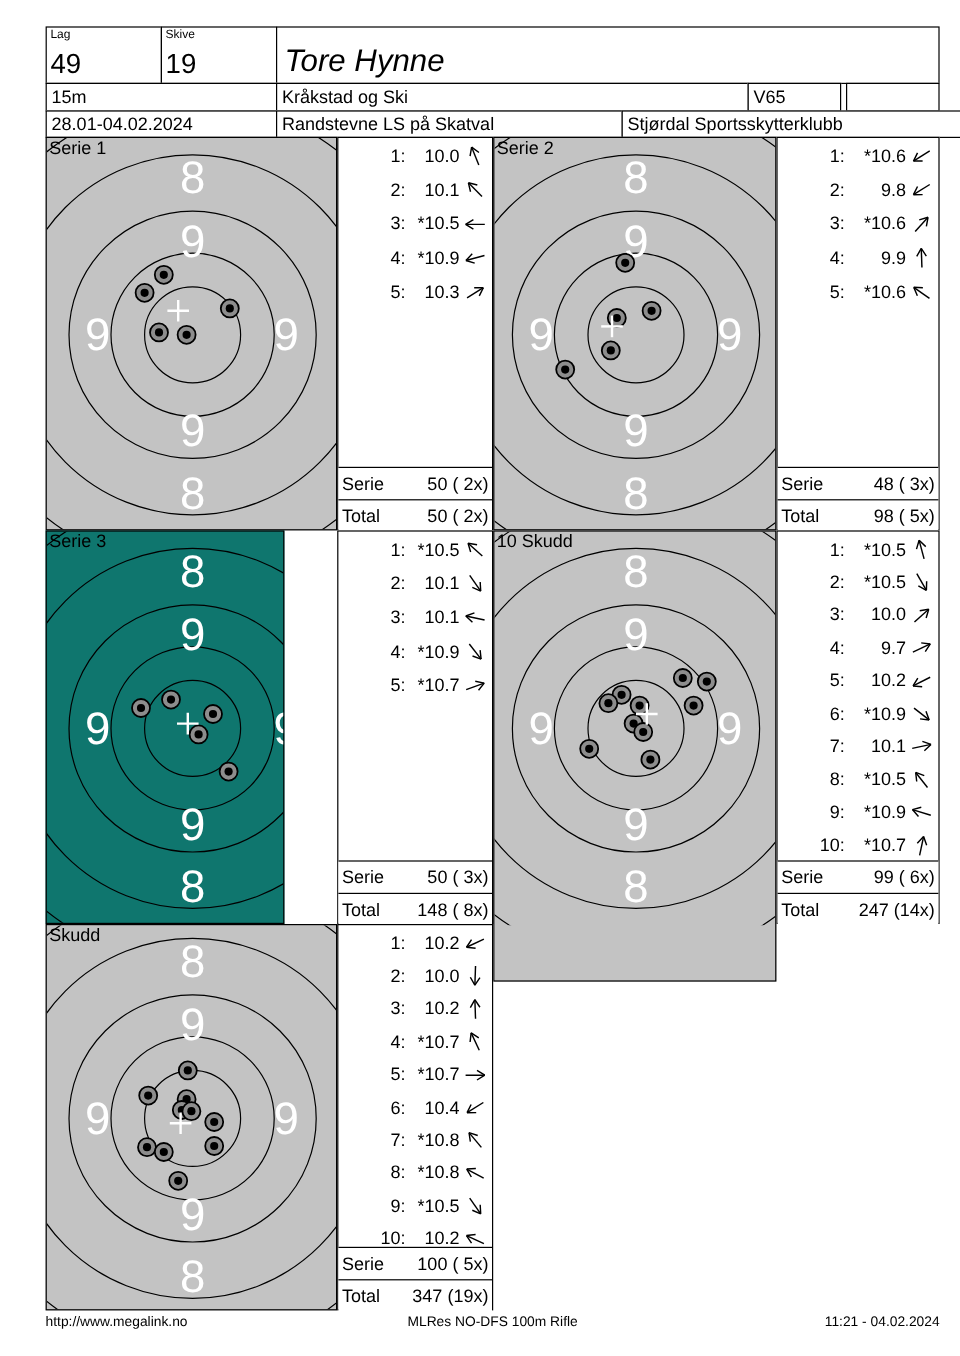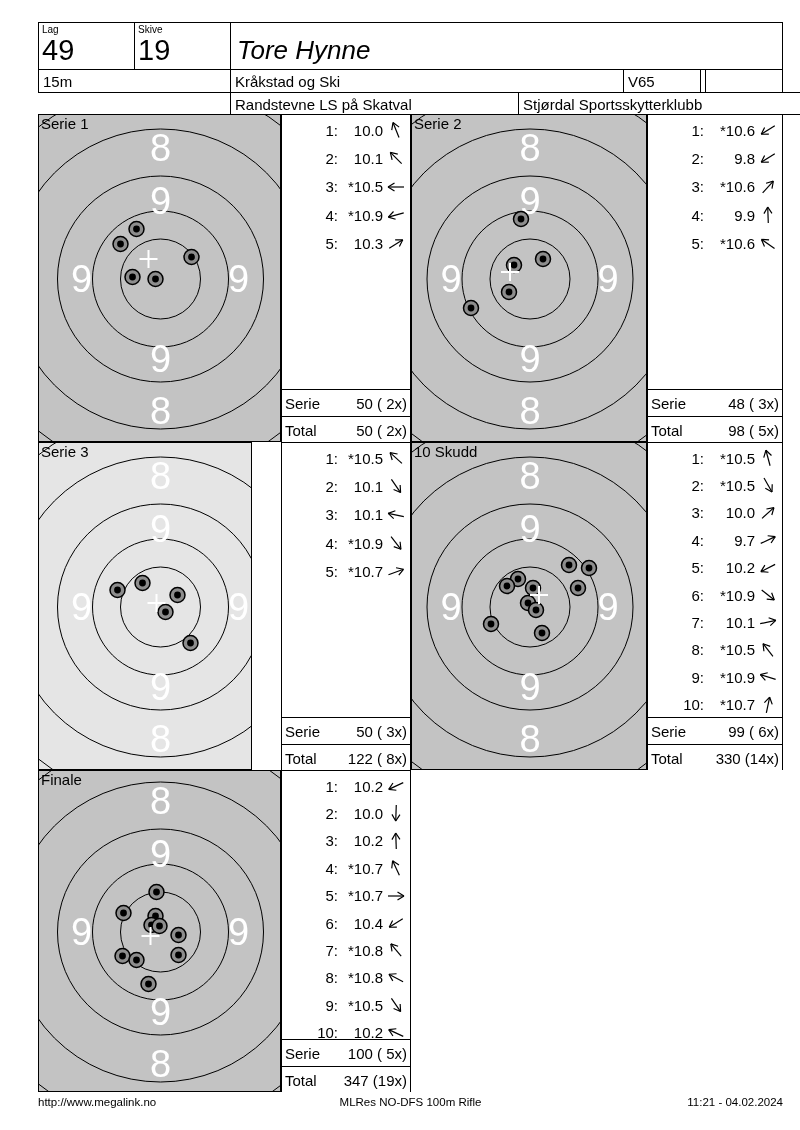--- a/index.html
+++ b/index.html
@@ -1,20 +1,20 @@
 <!DOCTYPE html>
 <html><head>
 <meta charset="utf-8">
 <style>
   html,body{margin:0;padding:0;background:#fff;}
   #page{position:relative;width:800px;height:1130px;background:#ffffff;
         font-family:"Liberation Sans",sans-serif;color:#000;overflow:hidden;}
   .cell{position:absolute;border:1px solid #000;box-sizing:border-box;background:#fff;}
   .hcell-label{position:absolute;top:1px;left:3px;font-size:10px;}
-  .hcell-value{position:absolute;bottom:2px;left:3px;font-size:29px;}
+  .hcell-value{position:absolute;bottom:2px;left:3px;font-size:23px;}
   .name-value{position:absolute;bottom:3px;left:6px;font-size:26px;font-style:italic;}
   .midtext{position:absolute;left:4px;top:50%;transform:translateY(-50%);font-size:15px;white-space:nowrap;}
   .target-cell{position:absolute;box-sizing:border-box;border:1px solid #000;overflow:hidden;}
   .target-title{position:absolute;top:0px;left:2px;font-size:15px;color:#000;z-index:3;}
   .list-cell{position:absolute;box-sizing:border-box;border:1px solid #000;background:#fff;}
   .shot-row{position:absolute;left:0;width:100%;height:22px;display:flex;align-items:center;font-size:15px;}
   .sn{flex:0 0 56px;text-align:right;}
   .sv{flex:1 1 auto;text-align:right;padding-right:3px;}
   .sa{flex:0 0 24px;height:18px;position:relative;}
   .sa svg{position:absolute;top:0;left:0;}
@@ -48,20 +48,23 @@
     <span class="midtext">15m</span>
   </div>
   <div class="cell" style="left:230px;top:69px;width:394px;height:24px;">
     <span class="midtext">Kråkstad og Ski</span>
   </div>
   <div class="cell" style="left:623px;top:69px;width:78px;height:24px;">
     <span class="midtext">V65</span>
   </div>
   <div class="cell" style="left:705px;top:69px;width:78px;height:24px;"></div>
 
+  <div class="cell" style="left:38px;top:92px;width:193px;height:23px;">
+    <span class="midtext">28.01-04.02.2024</span>
+  </div>
   <div class="cell" style="left:230px;top:92px;width:289px;height:23px;">
     <span class="midtext">Randstevne LS på Skatval</span>
   </div>
   <div class="cell" style="left:518px;top:92px;width:296px;height:23px;">
     <span class="midtext">Stjørdal Sportsskytterklubb</span>
   </div>
 
   <div id="panels">
       <div class="target-cell" style="left: 38px; top: 114px; width: 243px; height: 328px; background: rgb(195, 195, 195);"><span class="target-title">Serie 1</span><svg width="243" height="328">
           <circle cx="121.5" cy="164" r="40" fill="none" stroke="#000000" stroke-width="1"></circle>
@@ -270,21 +273,21 @@
         </div>
         <div class="sumrow" style="top: 274px; height: 27px;">
           <span class="lbl">Serie</span>
           <span class="val">48 ( 3x)</span>
         </div>
         <div class="sumrow" style="top: 301px; height: 27px;">
           <span class="lbl">Total</span>
           <span class="val">98 ( 5x)</span>
         </div>
       </div>
-      <div class="target-cell" style="left: 38px; top: 442px; width: 214px; height: 328px; background: #e5e5e5;"><span class="target-title">Serie 3</span><svg width="243" height="328">
+      <div class="target-cell" style="left: 38px; top: 442px; width: 199px; height: 328px; background: #0f766e;"><span class="target-title">Serie 3</span><svg width="243" height="328">
           <circle cx="121.5" cy="164" r="40" fill="none" stroke="#000000" stroke-width="1"></circle>
           <circle cx="121.5" cy="164" r="68" fill="none" stroke="#000000" stroke-width="1"></circle>
           <circle cx="121.5" cy="164" r="103" fill="none" stroke="#000000" stroke-width="1"></circle>
           <circle cx="121.5" cy="164" r="150" fill="none" stroke="#000000" stroke-width="1"></circle>
           <circle cx="121.5" cy="164" r="195" fill="none" stroke="#000000" stroke-width="1"></circle>
           <text x="121.5" y="46" fill="#ffffff" font-size="38" text-anchor="middle" font-family="&quot;Liberation Sans&quot;,sans-serif">8</text>
           <text x="121.5" y="99" fill="#ffffff" font-size="38" text-anchor="middle" font-family="&quot;Liberation Sans&quot;,sans-serif">9</text>
           <text x="42.5" y="177" fill="#ffffff" font-size="38" text-anchor="middle" font-family="&quot;Liberation Sans&quot;,sans-serif">9</text>
           <text x="199.5" y="177" fill="#ffffff" font-size="38" text-anchor="middle" font-family="&quot;Liberation Sans&quot;,sans-serif">9</text>
           <text x="121.5" y="257" fill="#ffffff" font-size="38" text-anchor="middle" font-family="&quot;Liberation Sans&quot;,sans-serif">9</text>
@@ -374,24 +377,24 @@
               </g>
             </svg>
           </span>
         </div>
         <div class="sumrow" style="top: 274px; height: 27px;">
           <span class="lbl">Serie</span>
           <span class="val">50 ( 3x)</span>
         </div>
         <div class="sumrow" style="top: 301px; height: 27px;">
           <span class="lbl">Total</span>
-          <span class="val">122 ( 8x)</span>
+          <span class="val">148 ( 8x)</span>
         </div>
       </div>
-      <div class="target-cell" style="left: 411px; top: 442px; width: 236px; height: 328px; background: rgb(195, 195, 195);"><span class="target-title">10 Skudd</span><svg width="236" height="328">
+      <div class="target-cell" style="left: 411px; top: 442px; width: 236px; height: 376px; background: rgb(195, 195, 195);"><span class="target-title">10 Skudd</span><svg width="236" height="328">
           <circle cx="118" cy="164" r="40" fill="none" stroke="#000000" stroke-width="1"></circle>
           <circle cx="118" cy="164" r="68" fill="none" stroke="#000000" stroke-width="1"></circle>
           <circle cx="118" cy="164" r="103" fill="none" stroke="#000000" stroke-width="1"></circle>
           <circle cx="118" cy="164" r="150" fill="none" stroke="#000000" stroke-width="1"></circle>
           <circle cx="118" cy="164" r="195" fill="none" stroke="#000000" stroke-width="1"></circle>
           <text x="118" y="46" fill="#ffffff" font-size="38" text-anchor="middle" font-family="&quot;Liberation Sans&quot;,sans-serif">8</text>
           <text x="118" y="99" fill="#ffffff" font-size="38" text-anchor="middle" font-family="&quot;Liberation Sans&quot;,sans-serif">9</text>
           <text x="39" y="177" fill="#ffffff" font-size="38" text-anchor="middle" font-family="&quot;Liberation Sans&quot;,sans-serif">9</text>
           <text x="196" y="177" fill="#ffffff" font-size="38" text-anchor="middle" font-family="&quot;Liberation Sans&quot;,sans-serif">9</text>
           <text x="118" y="257" fill="#ffffff" font-size="38" text-anchor="middle" font-family="&quot;Liberation Sans&quot;,sans-serif">9</text>
@@ -561,24 +564,24 @@
               </g>
             </svg>
           </span>
         </div>
         <div class="sumrow" style="top: 274px; height: 27px;">
           <span class="lbl">Serie</span>
           <span class="val">99 ( 6x)</span>
         </div>
         <div class="sumrow" style="top: 301px; height: 27px;">
           <span class="lbl">Total</span>
-          <span class="val">330 (14x)</span>
+          <span class="val">247 (14x)</span>
         </div>
       </div>
-      <div class="target-cell" style="left: 38px; top: 770px; width: 243px; height: 322px; background: rgb(195, 195, 195);"><span class="target-title">Finale</span><svg width="243" height="322">
+      <div class="target-cell" style="left: 38px; top: 770px; width: 243px; height: 322px; background: rgb(195, 195, 195);"><span class="target-title">Skudd</span><svg width="243" height="322">
           <circle cx="121.5" cy="161" r="40" fill="none" stroke="#000000" stroke-width="1"></circle>
           <circle cx="121.5" cy="161" r="68" fill="none" stroke="#000000" stroke-width="1"></circle>
           <circle cx="121.5" cy="161" r="103" fill="none" stroke="#000000" stroke-width="1"></circle>
           <circle cx="121.5" cy="161" r="150" fill="none" stroke="#000000" stroke-width="1"></circle>
           <circle cx="121.5" cy="161" r="195" fill="none" stroke="#000000" stroke-width="1"></circle>
           <text x="121.5" y="43" fill="#ffffff" font-size="38" text-anchor="middle" font-family="&quot;Liberation Sans&quot;,sans-serif">8</text>
           <text x="121.5" y="96" fill="#ffffff" font-size="38" text-anchor="middle" font-family="&quot;Liberation Sans&quot;,sans-serif">9</text>
           <text x="42.5" y="174" fill="#ffffff" font-size="38" text-anchor="middle" font-family="&quot;Liberation Sans&quot;,sans-serif">9</text>
           <text x="199.5" y="174" fill="#ffffff" font-size="38" text-anchor="middle" font-family="&quot;Liberation Sans&quot;,sans-serif">9</text>
           <text x="121.5" y="254" fill="#ffffff" font-size="38" text-anchor="middle" font-family="&quot;Liberation Sans&quot;,sans-serif">9</text>

